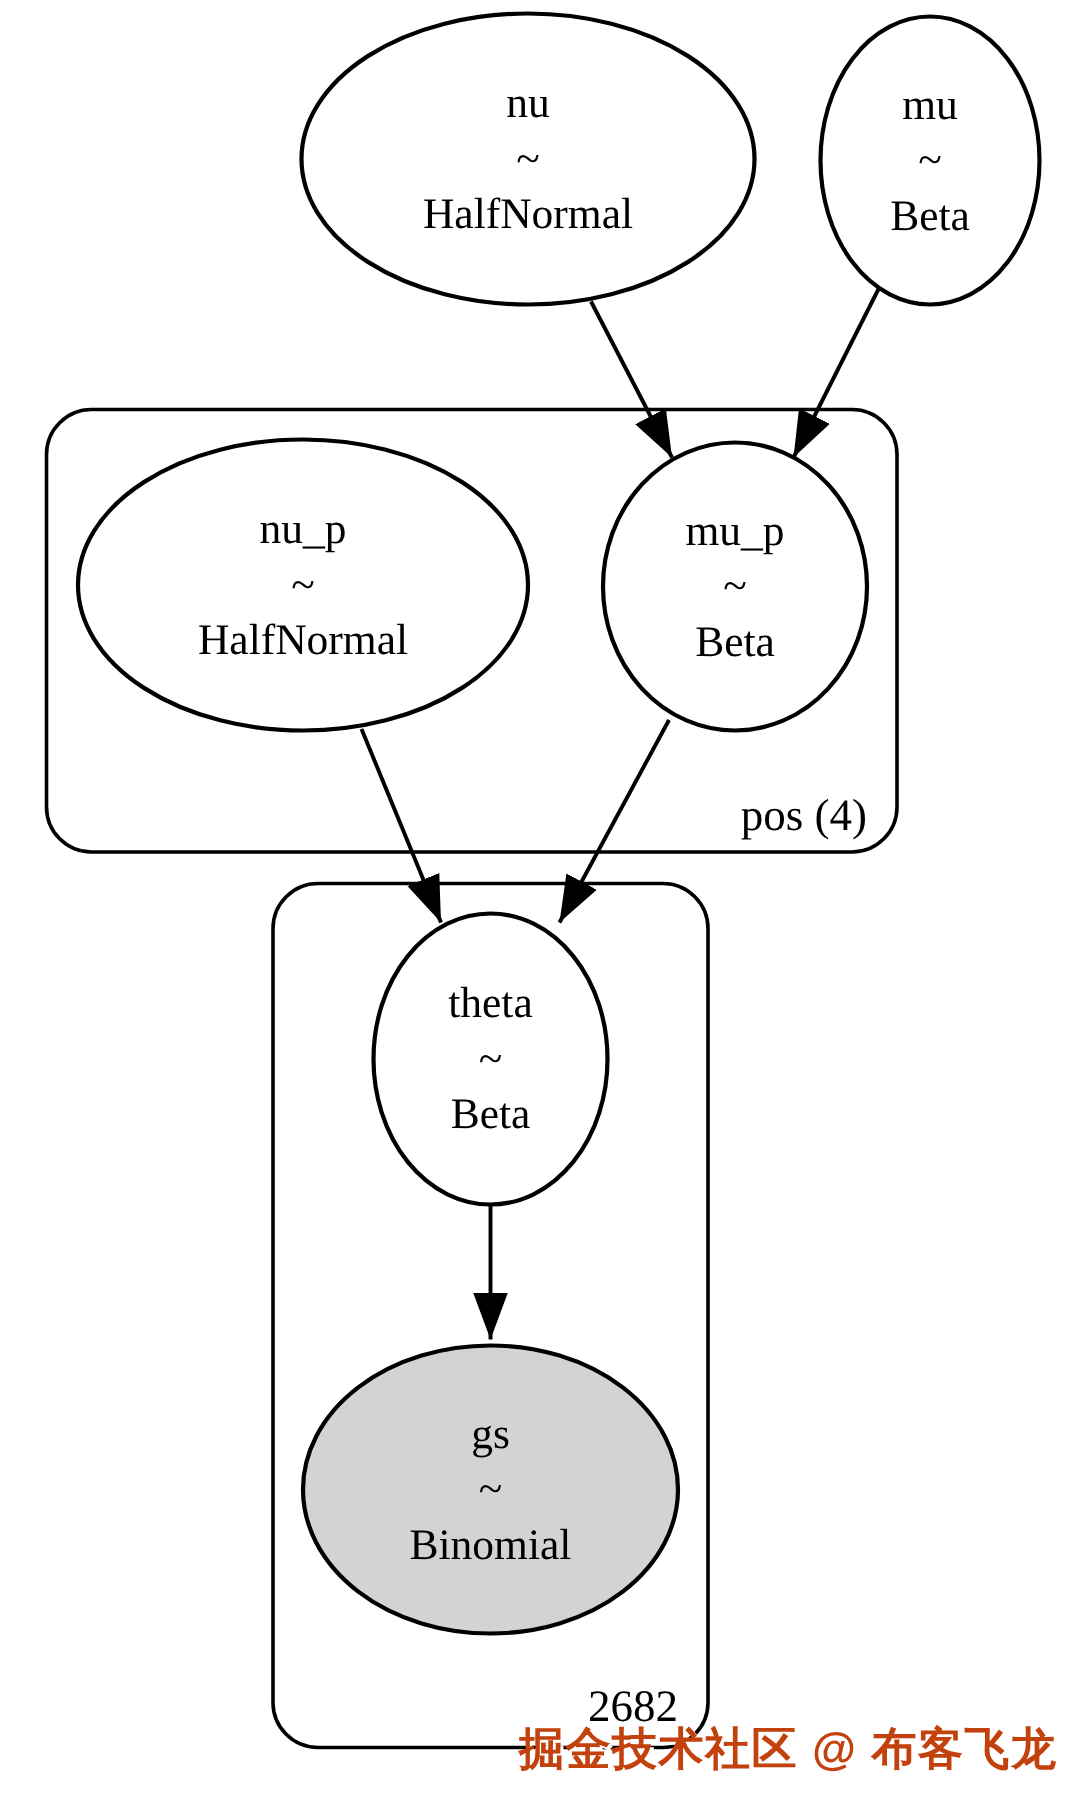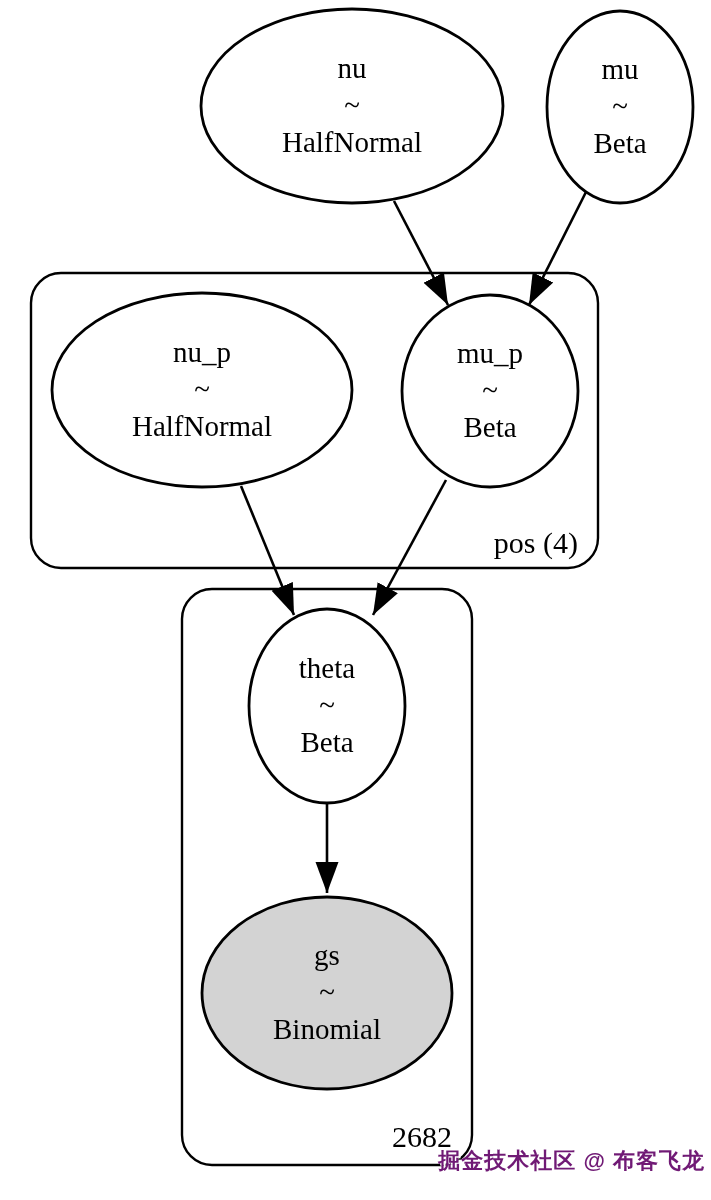--- a/index.html
+++ b/index.html
@@ -22,23 +22,23 @@
   .node-label { font-size: 29px; }
   .node-relation { font-size: 29px; }
   .node-dist { font-size: 29px; }
   .plate-label { font-size: 30px; }
   .watermark {
     position: absolute;
     top: 1146px;
     right: 6px;
     font-family: "Liberation Sans", "DejaVu Sans", sans-serif;
     font-weight: bold;
-    font-size: 22px;
+    font-size: 30px;
     letter-spacing: 1px;
-    color: #701a75;
+    color: #c2410c;
     text-shadow: 2px 2px 0 #ffffff;
     white-space: nowrap;
   }
 </style>
 </head>
 <body>
 
 <div class="canvas">
   <svg width="711" height="1200" viewBox="0 0 711 1200" xmlns="http://www.w3.org/2000/svg">
 

